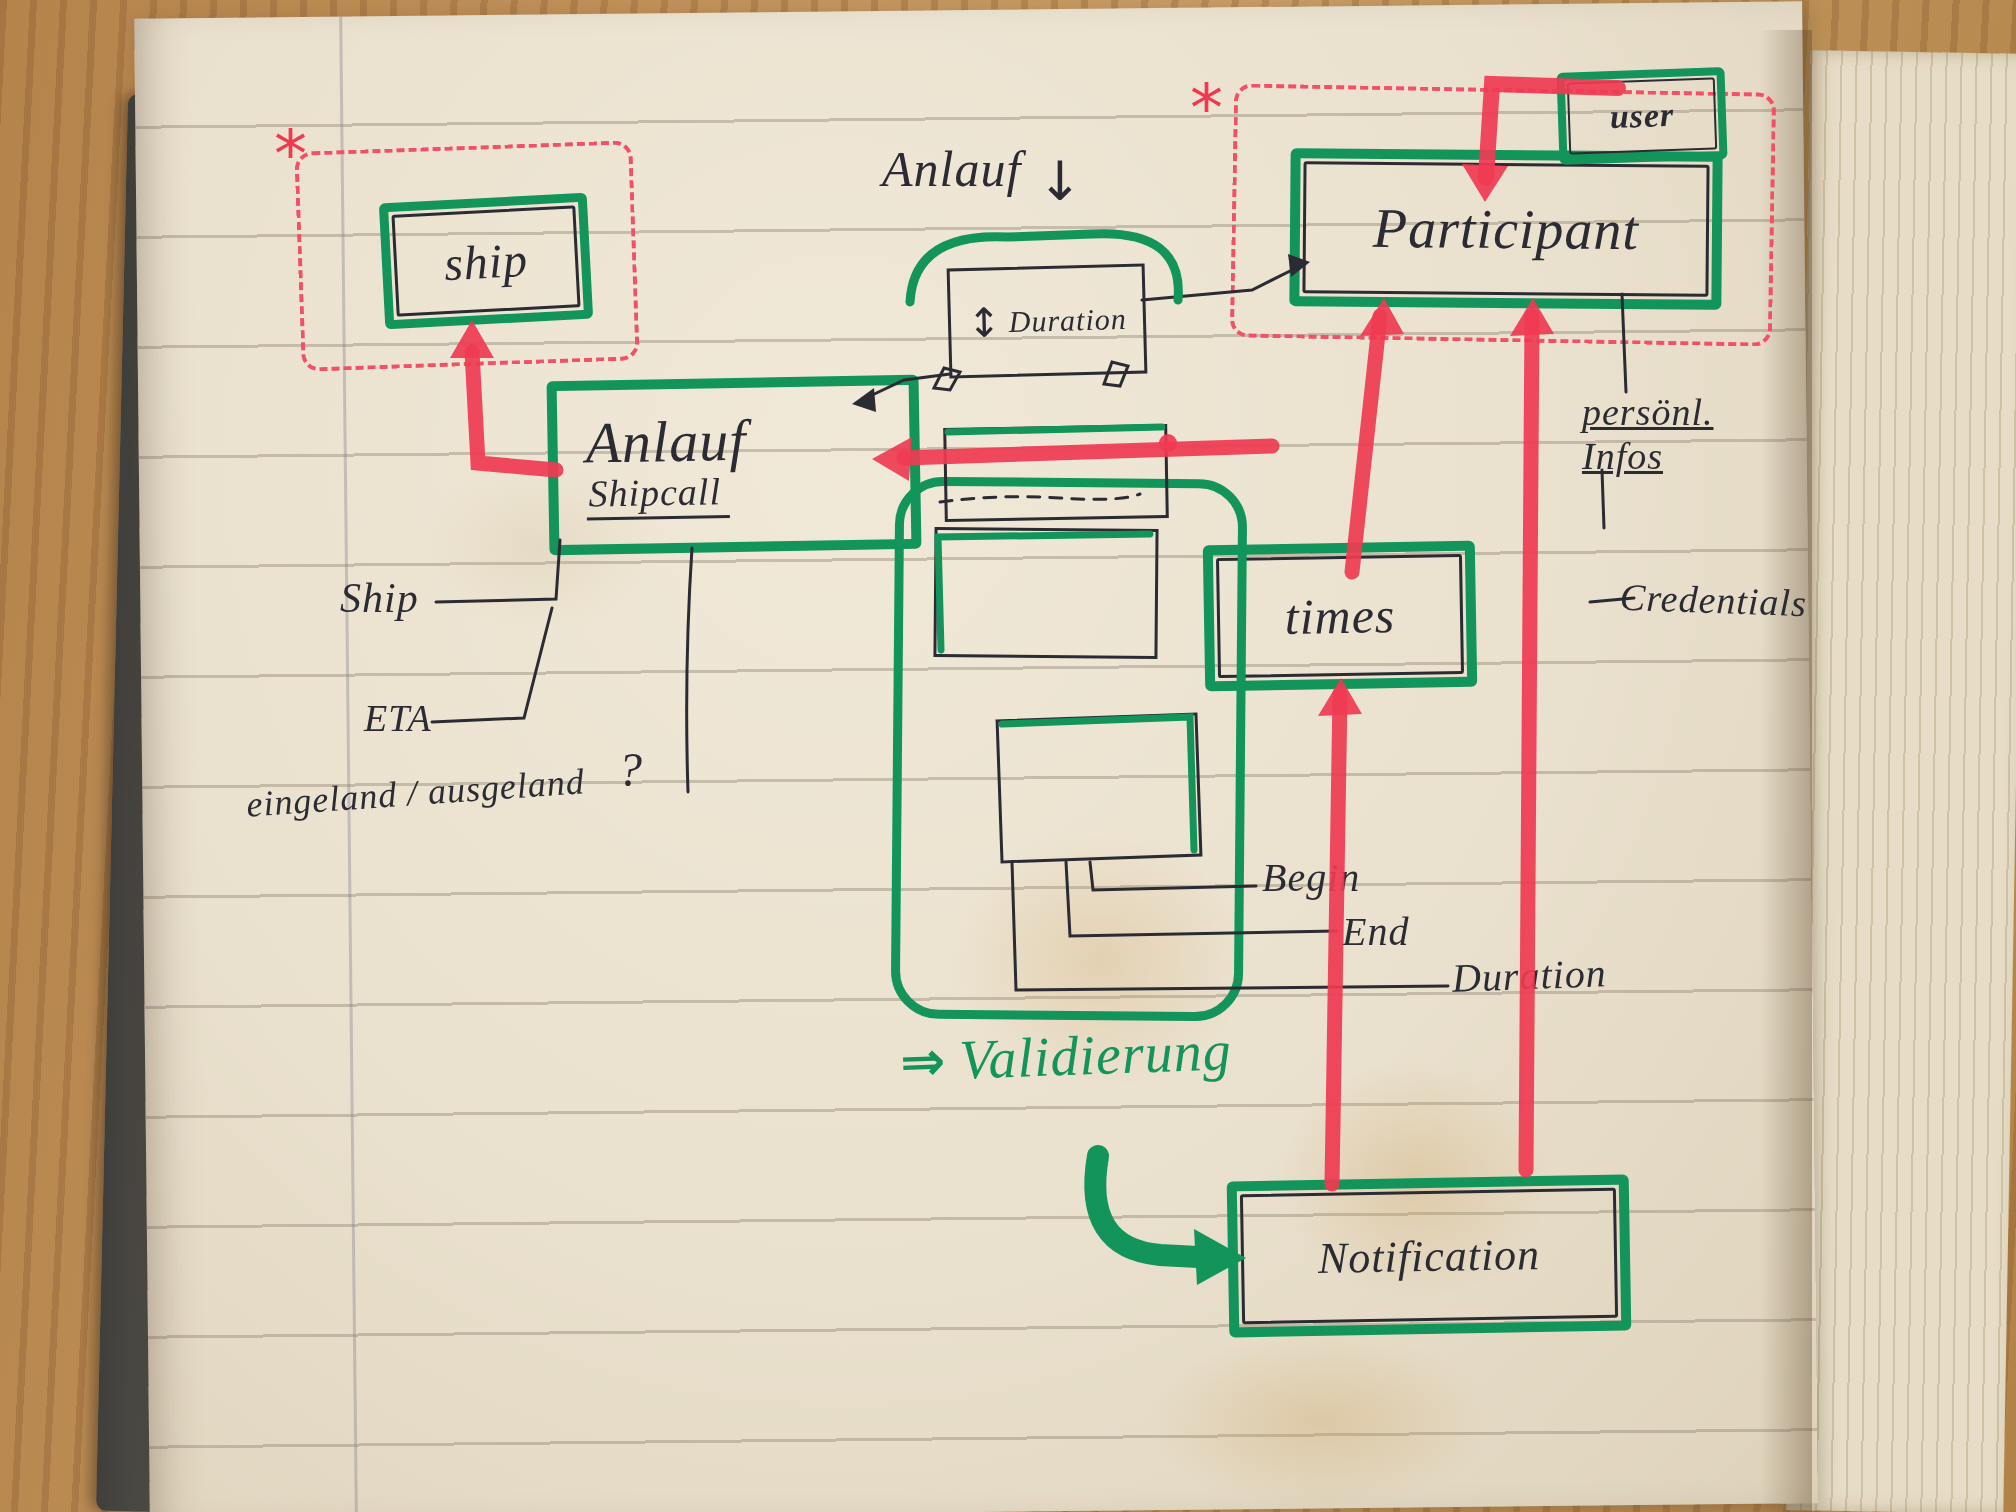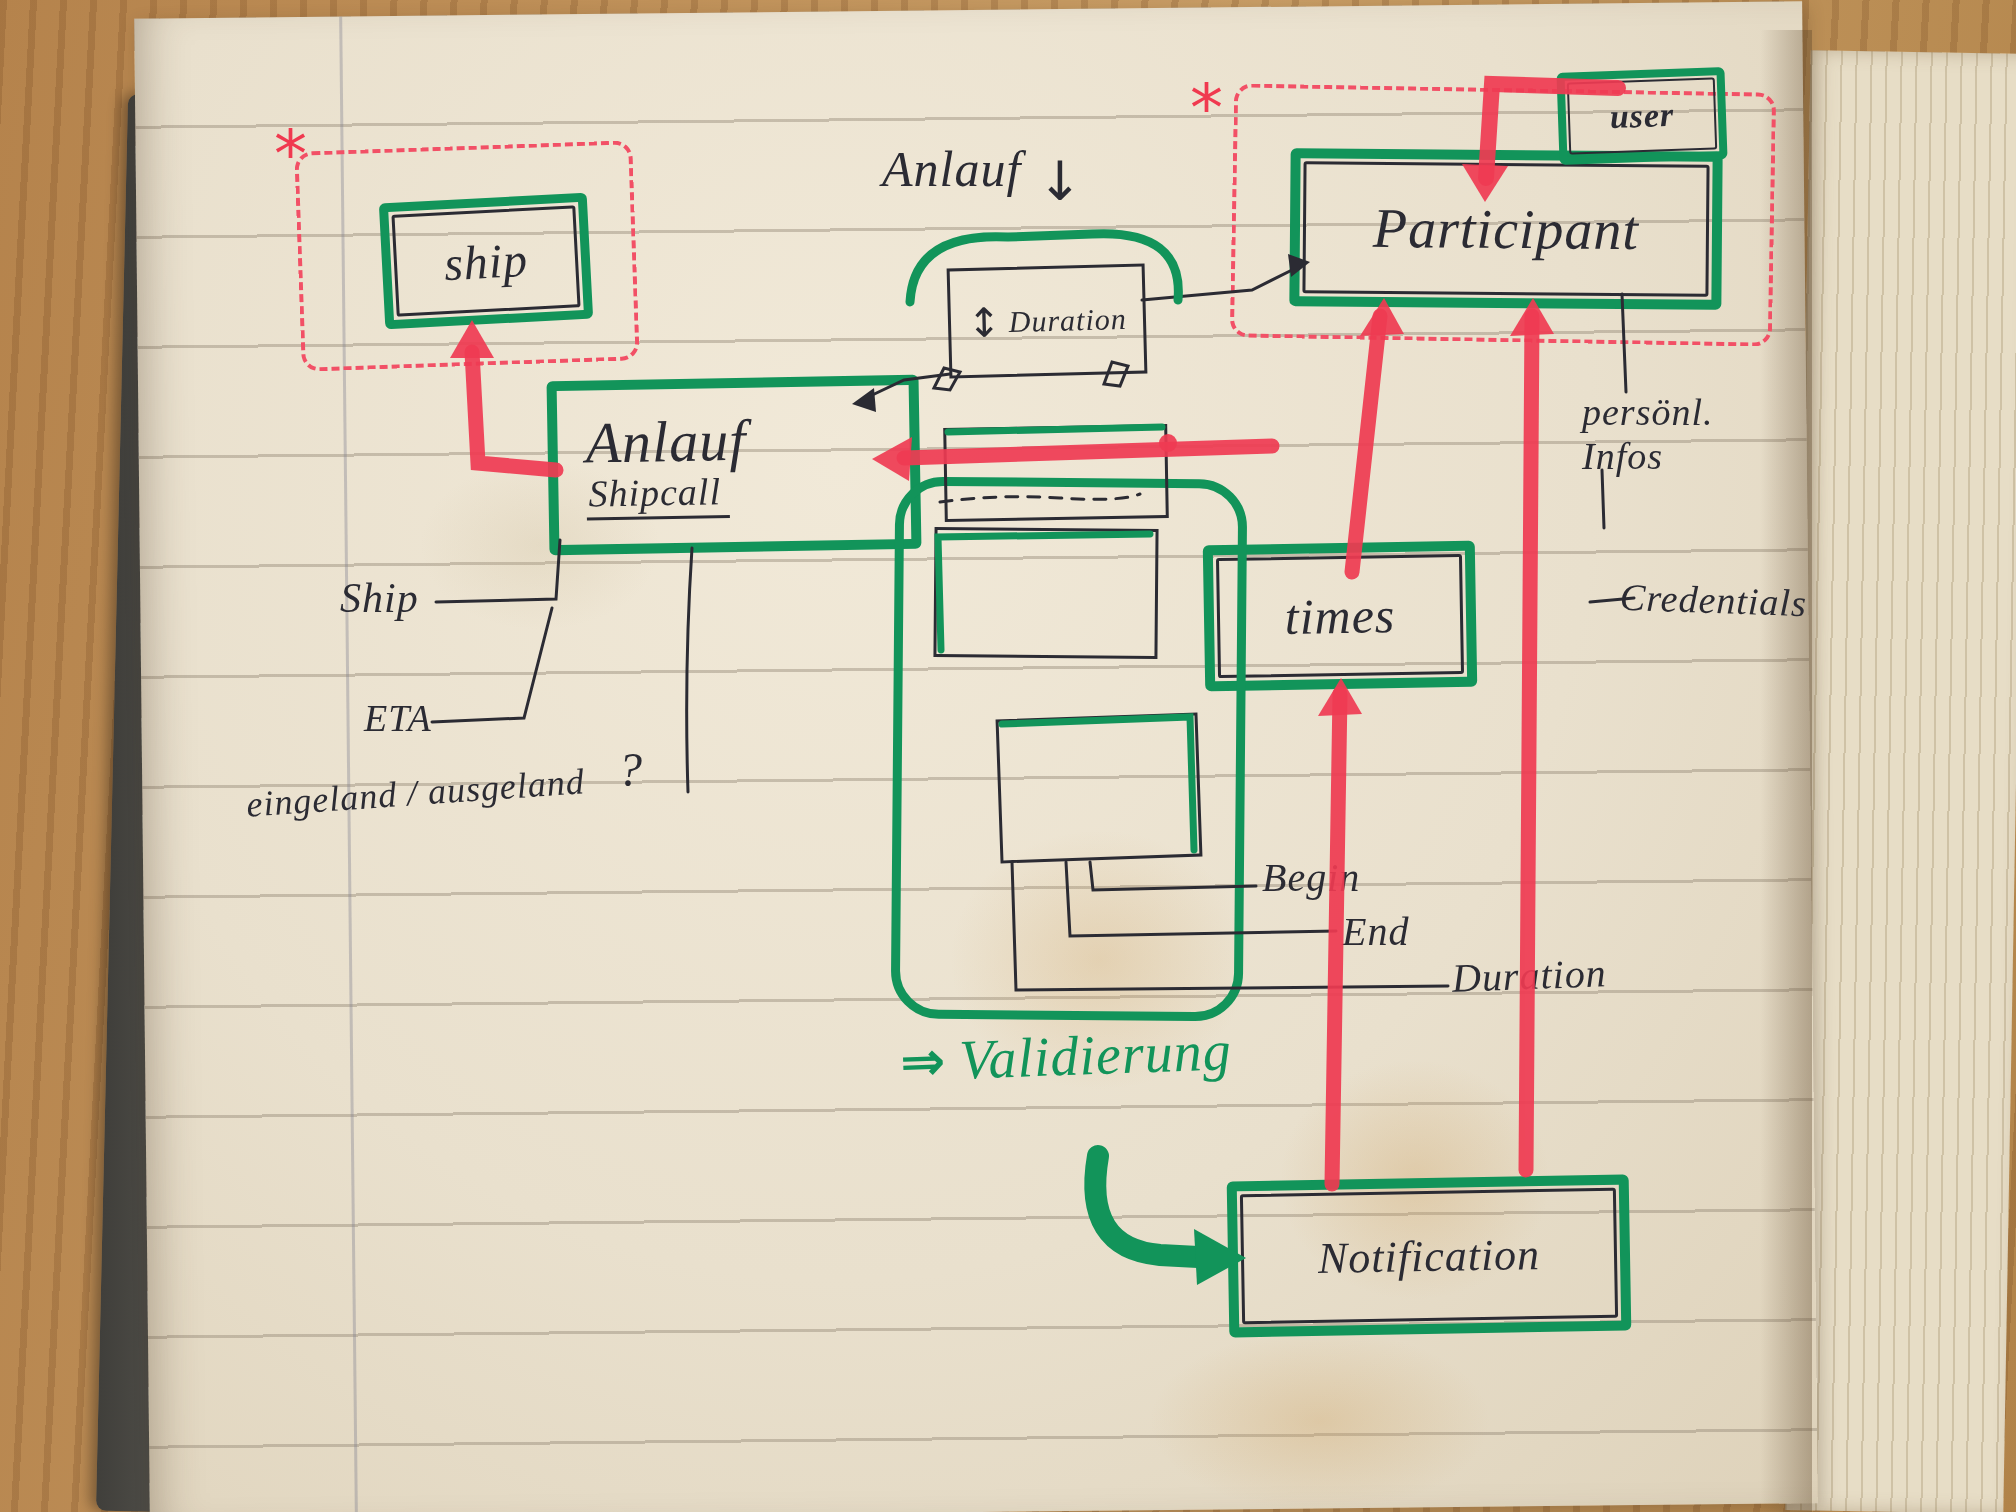--- a/index.html
+++ b/index.html
@@ -83,21 +83,21 @@
   .lbl-inout{left:246px;top:772px;font-size:36px;transform:rotate(-4deg);}
   .lbl-question{left:618px;top:742px;font-size:48px;}
   .lbl-begin{left:1262px;top:854px;font-size:40px;}
   .lbl-end{left:1342px;top:908px;font-size:40px;}
   .lbl-durattr{left:1452px;top:952px;font-size:40px;transform:rotate(-2deg);}
   .valid-group{left:900px;top:1024px;display:flex;gap:14px;align-items:center;
     transform:rotate(-2deg);color:#12945a;}
   .valid-group .varr{font-family:"DejaVu Sans",sans-serif;font-size:54px;font-weight:bold;}
   .valid-group .hand{font-size:56px;color:#12945a;}
   .persoenl-group{left:1582px;top:390px;display:flex;flex-direction:column;}
-  .persoenl-group .hand{font-size:38px;}
+  .persoenl-group .hand{font-size:38px;text-decoration:underline;}
   .persoenl-group .hand:nth-child(2){}
   .lbl-credentials{left:1620px;top:578px;font-size:38px;transform:rotate(2deg);}
   .overlay{position:absolute;inset:0;pointer-events:none;}
 </style>
 </head>
 <body>
 
 <div class="scene">
   <div class="wood"></div>
   <div class="cover"></div>

